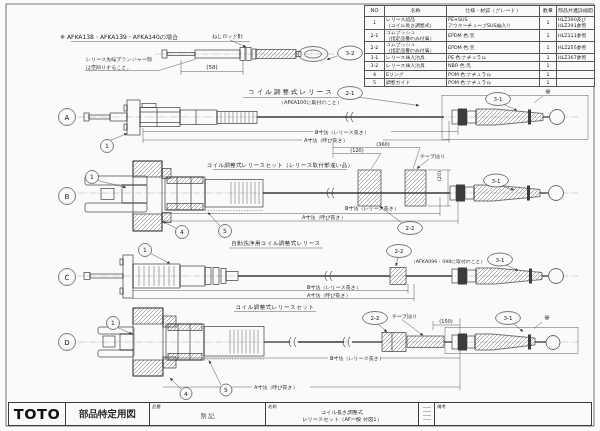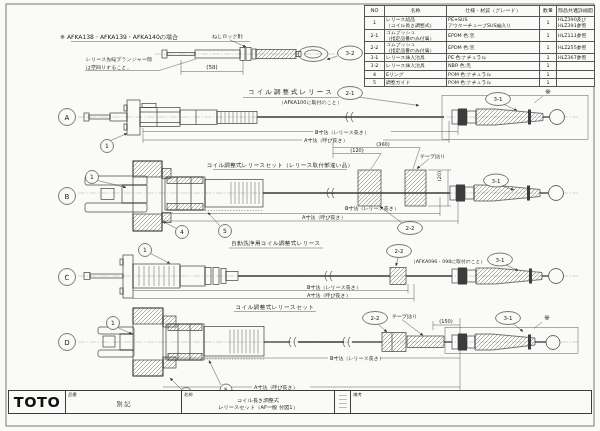--- a/index.html
+++ b/index.html
@@ -23,21 +23,21 @@
   
   #ptable{position:absolute;left:364px;top:5px;width:230px;border-collapse:collapse;table-layout:fixed;background:#fafaf8;}
   #ptable th,#ptable td{border:1px solid #555;padding:0 1px;overflow:hidden;white-space:nowrap;line-height:1.1;color:#222;}
   #ptable th{font-size:5px;font-weight:normal;text-align:center;height:10px;}
   #ptable td{font-size:4.8px;vertical-align:middle;}
   #ptable tr.r1{height:13px}
   #ptable tr.rn{height:8.3px}
   #ptable td.c-no,#ptable td.c-qty{text-align:center}
   #ptable td.two{vertical-align:top;line-height:1.15}
   
-  #tblock{position:absolute;left:8px;top:390px;width:584px;height:24px;border:1.5px solid #3c3c3c;display:flex;background:#fafaf8;box-sizing:border-box;}
+  #tblock{position:absolute;left:8px;top:402px;width:584px;height:24px;border:1.5px solid #3c3c3c;display:flex;background:#fafaf8;box-sizing:border-box;}
   #tblock .cell{position:relative;border-left:1px solid #3c3c3c;box-sizing:border-box;height:100%;}
   #tblock .cell:first-child{border-left:none}
   .logo{width:56px;display:flex;align-items:center;justify-content:center;font-weight:900;font-size:14.5px;letter-spacing:.5px;color:#111;}
   .doctype{width:84px;display:flex;align-items:center;justify-content:center;font-size:9.5px;font-weight:bold;color:#222;}
   .lbl{position:absolute;left:2px;top:1px;font-size:4.5px;color:#333;}
   .partno{width:116px}
   .partno .val{position:absolute;left:0;right:0;top:9px;text-align:center;font-size:6px;color:#222;}
   .namec{width:153px}
   .namec .val{position:absolute;left:0;right:0;top:6px;text-align:center;font-size:5.2px;line-height:1.25;color:#222;}
   .revc{width:16px}
@@ -470,20 +470,21 @@
     <td>調整ガイド</td>
     <td>POM 色:ナチュラル</td>
     <td class="c-qty">1</td>
     <td></td>
   </tr>
 </tbody>
     </table>
 
 <div id="tblock">
   <div class="cell logo">TOTO</div>
+  <div class="cell doctype">部品特定用図</div>
   <div class="cell partno">
     <span class="lbl">品番</span>
     <div class="val">別 記</div>
   </div>
   <div class="cell namec">
     <span class="lbl">名称</span>
     <div class="val">
       <span>コイル長さ調整式</span><br>
       <span>レリースセット（AF一般 付図1）</span>
     </div>

